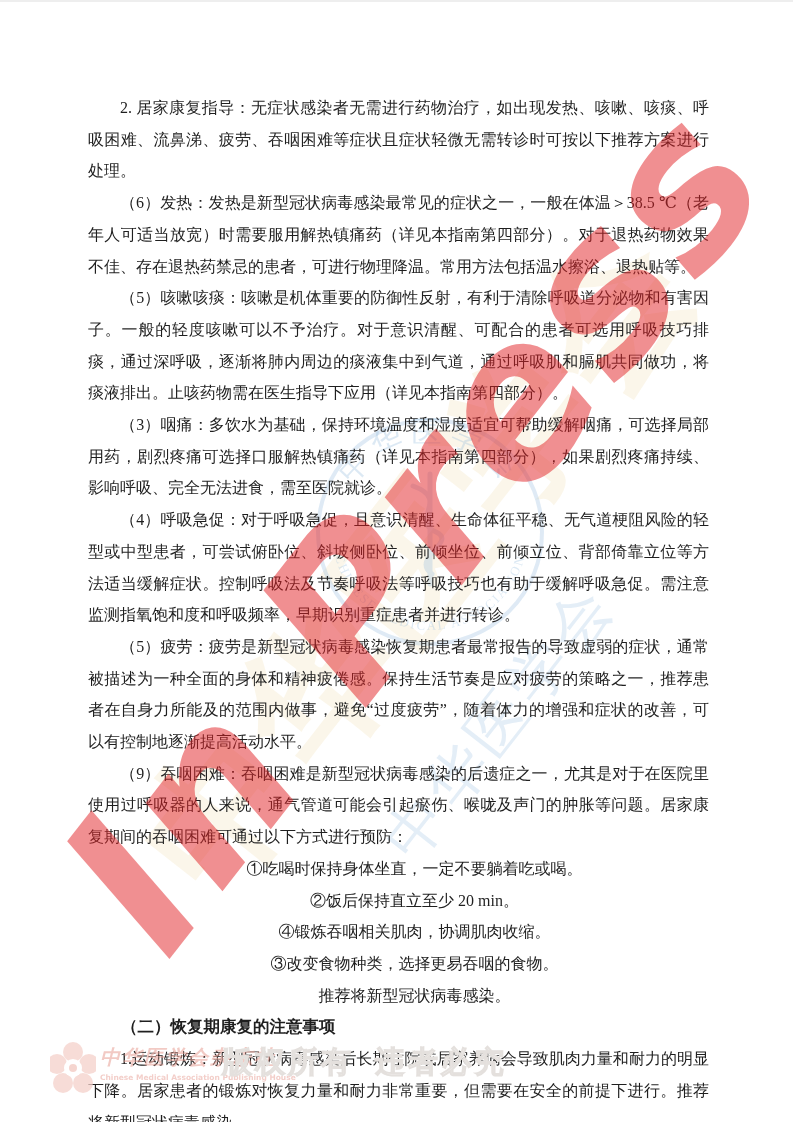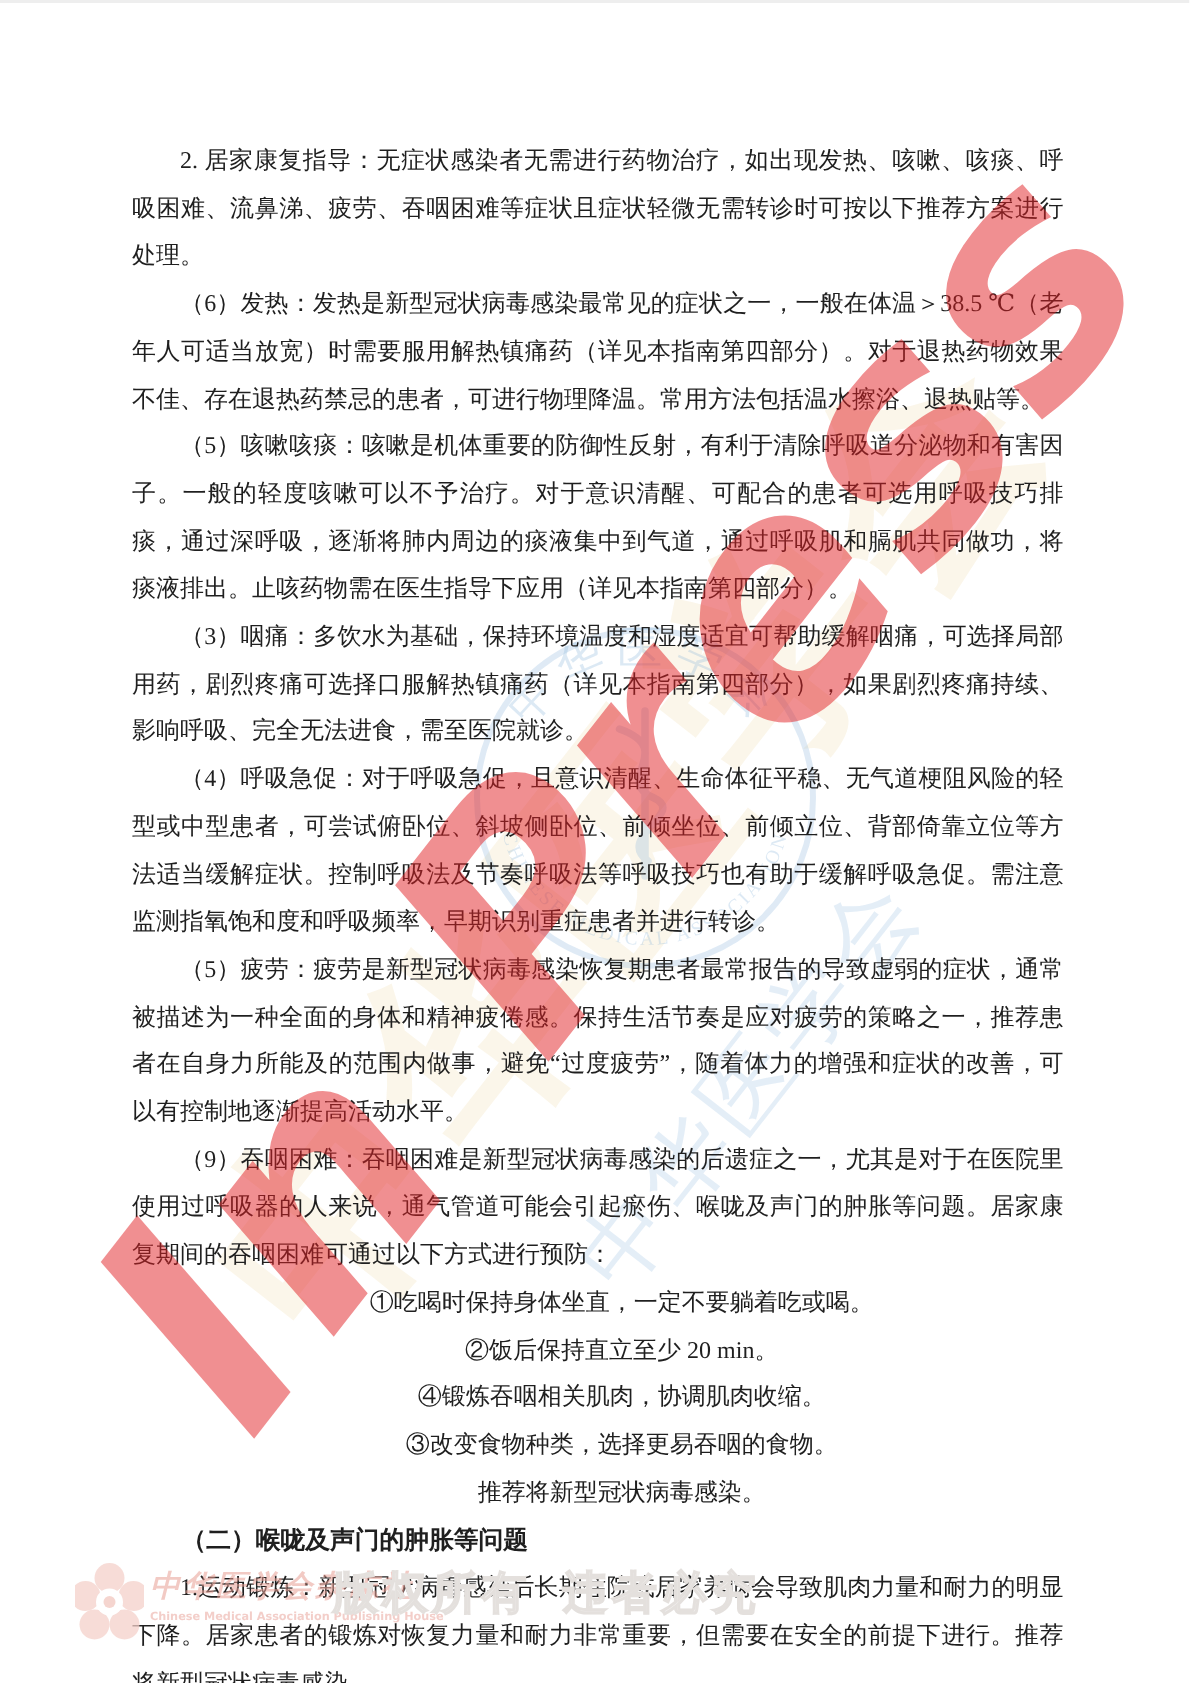--- a/index.html
+++ b/index.html
@@ -99,21 +99,21 @@
     <p>（5）咳嗽咳痰：咳嗽是机体重要的防御性反射，有利于清除呼吸道分泌物和有害因子。一般的轻度咳嗽可以不予治疗。对于意识清醒、可配合的患者可选用呼吸技巧排痰，通过深呼吸，逐渐将肺内周边的痰液集中到气道，通过呼吸肌和膈肌共同做功，将痰液排出。止咳药物需在医生指导下应用（详见本指南第四部分）。</p>
     <p>（3）咽痛：多饮水为基础，保持环境温度和湿度适宜可帮助缓解咽痛，可选择局部用药，剧烈疼痛可选择口服解热镇痛药（详见本指南第四部分），如果剧烈疼痛持续、影响呼吸、完全无法进食，需至医院就诊。</p>
     <p>（4）呼吸急促：对于呼吸急促，且意识清醒、生命体征平稳、无气道梗阻风险的轻型或中型患者，可尝试俯卧位、斜坡侧卧位、前倾坐位、前倾立位、背部倚靠立位等方法适当缓解症状。控制呼吸法及节奏呼吸法等呼吸技巧也有助于缓解呼吸急促。需注意监测指氧饱和度和呼吸频率，早期识别重症患者并进行转诊。</p>
     <p>（5）疲劳：疲劳是新型冠状病毒感染恢复期患者最常报告的导致虚弱的症状，通常被描述为一种全面的身体和精神疲倦感。保持生活节奏是应对疲劳的策略之一，推荐患者在自身力所能及的范围内做事，避免“过度疲劳”，随着体力的增强和症状的改善，可以有控制地逐渐提高活动水平。</p>
     <p>（9）吞咽困难：吞咽困难是新型冠状病毒感染的后遗症之一，尤其是对于在医院里使用过呼吸器的人来说，通气管道可能会引起瘀伤、喉咙及声门的肿胀等问题。居家康复期间的吞咽困难可通过以下方式进行预防：</p>
     <p class="li">①吃喝时保持身体坐直，一定不要躺着吃或喝。</p>
     <p class="li">②饭后保持直立至少 20 min。</p>
     <p class="li">④锻炼吞咽相关肌肉，协调肌肉收缩。</p>
     <p class="li">③改变食物种类，选择更易吞咽的食物。</p>
     <p class="li">推荐将新型冠状病毒感染。</p>
-    <h2>（二）喉咙及声门的肿胀等问题</h2>
+    <h2>（二）恢复期康复的注意事项</h2>
     <p>1.运动锻炼：新型冠状病毒感染后长期住院或居家养病会导致肌肉力量和耐力的明显下降。居家患者的锻炼对恢复力量和耐力非常重要，但需要在安全的前提下进行。推荐将新型冠状病毒感染</p>
   </div>
 
   <div class="inpress">In Press</div>
 
   <div class="footer">
     <svg class="flower" width="46" height="54" viewBox="0 0 46 54">
       <g fill="rgba(244,208,202,0.75)">
         <circle cx="23" cy="10" r="10"></circle>
         <circle cx="39" cy="22" r="10"></circle>

